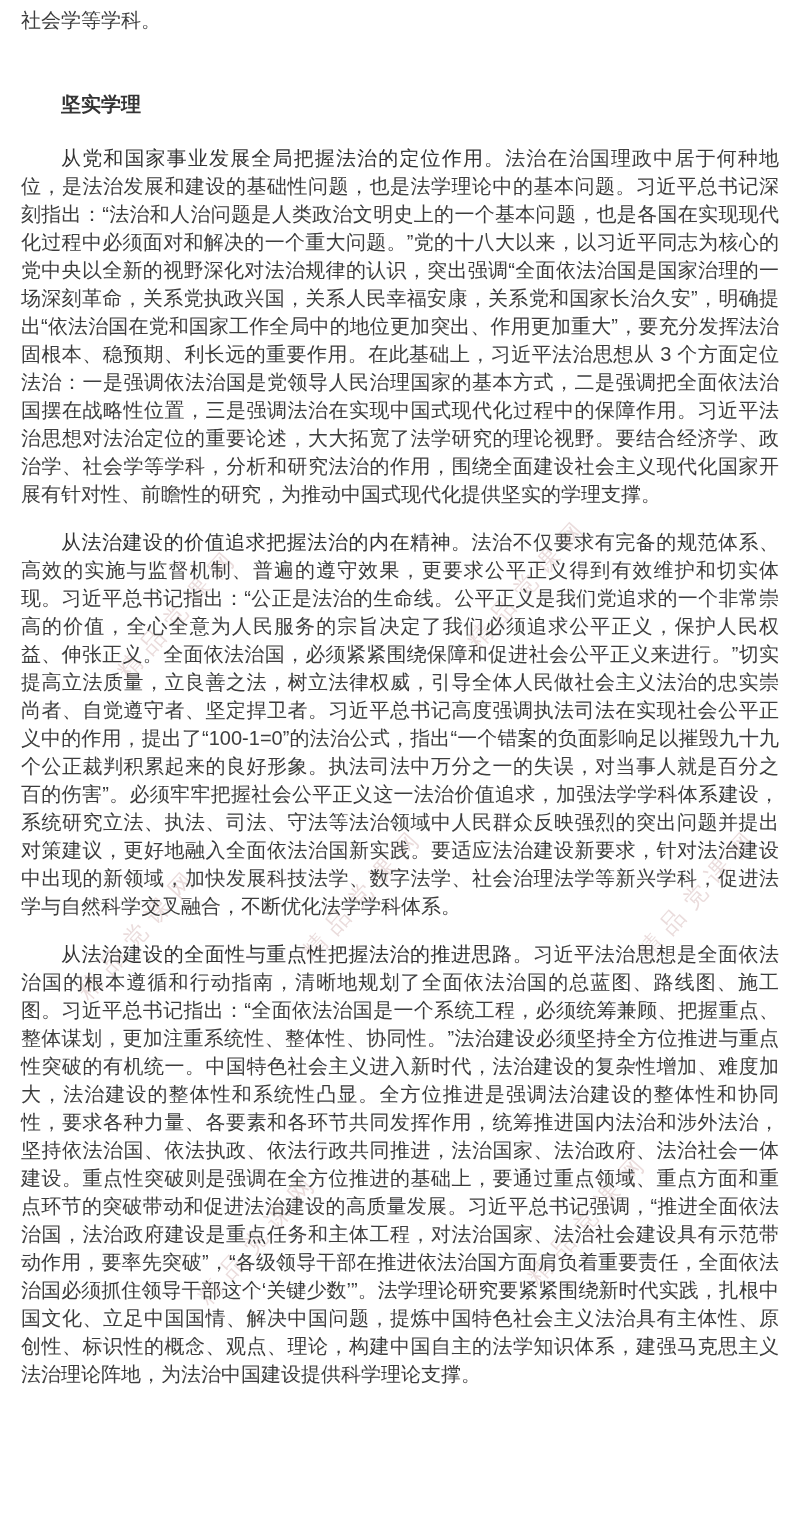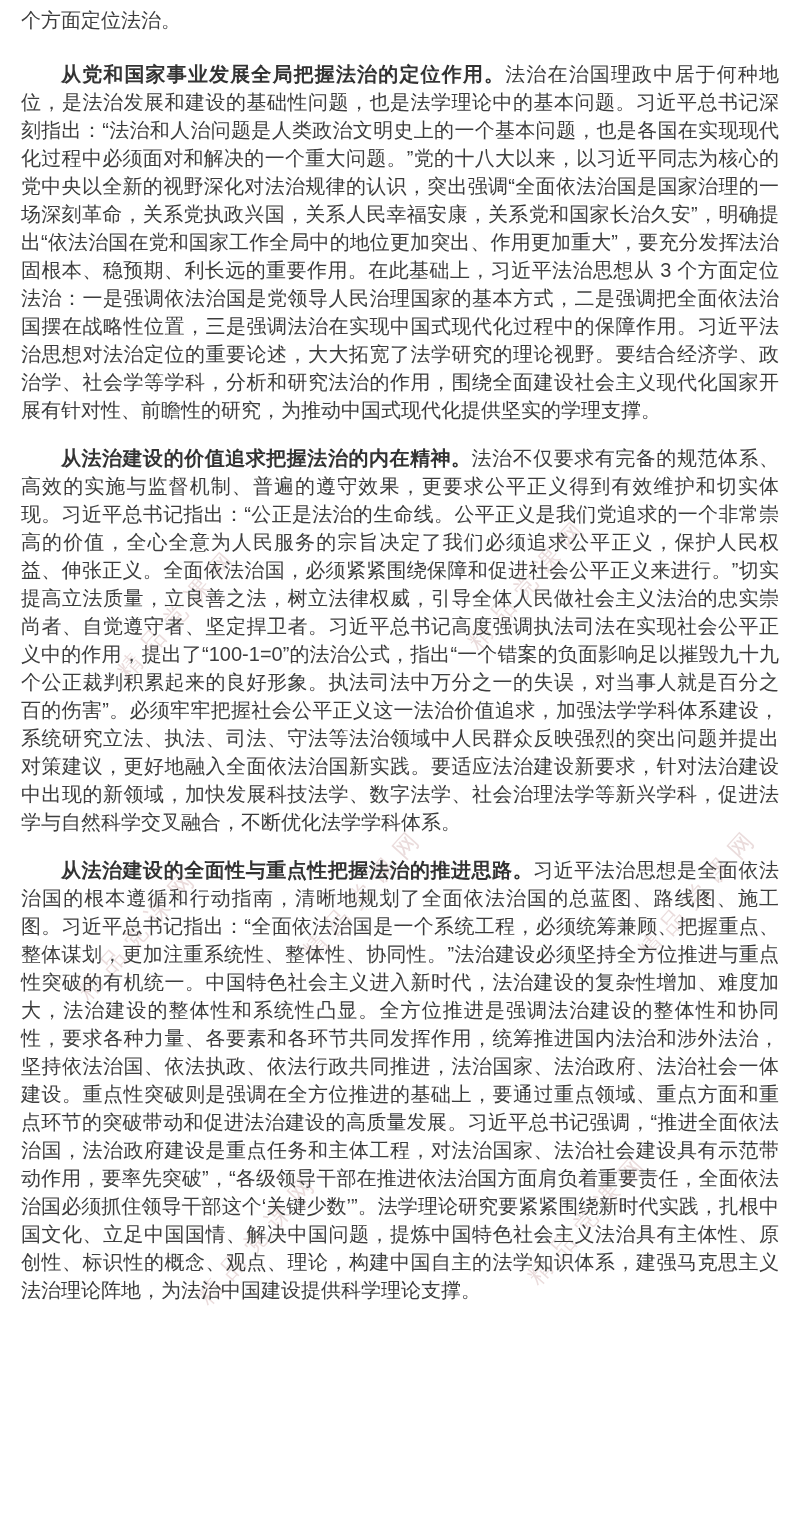--- a/index.html
+++ b/index.html
@@ -61,41 +61,42 @@
     text-indent: 2em;
   }
   .para {
     text-indent: 2em;
     margin-top: 26px;
   }
   .para + .para {
     margin-top: 20px;
   }
   .para .lead {
-    font-weight: bold;
+    font-weight: normal;
     color: #333333;
   }
 </style>
 </head>
 <body>
 
 <div class="watermark-layer">
   <span class="wm wm1">精品党课网</span>
   <span class="wm wm2">精品党课网</span>
   <span class="wm wm3">精品党课网</span>
   <span class="wm wm4">精品党课网</span>
   <span class="wm wm5">精品党课网</span>
   <span class="wm wm6">精品党课网</span>
   <span class="wm wm7">精品党课网</span>
 </div>
 
 <div class="content">
 
-  <p class="body-para cont-line">个方面定位法治。</p>
+  <p class="body-para cont-line">社会学等学科。</p>
 
+  <h3 class="section-heading">坚实学理</h3>
 
 
   <p class="body-para para">
     <span class="lead">从党和国家事业发展全局把握法治的定位作用。</span><span>法治在治国理政中居于何种地位，是法治发展和建设的基础性问题，也是法学理论中的基本问题。习近平总书记深刻指出：“法治和人治问题是人类政治文明史上的一个基本问题，也是各国在实现现代化过程中必须面对和解决的一个重大问题。”党的十八大以来，以习近平同志为核心的党中央以全新的视野深化对法治规律的认识，突出强调“全面依法治国是国家治理的一场深刻革命，关系党执政兴国，关系人民幸福安康，关系党和国家长治久安”，明确提出“依法治国在党和国家工作全局中的地位更加突出、作用更加重大”，要充分发挥法治固根本、稳预期、利长远的重要作用。在此基础上，习近平法治思想从 3 个方面定位法治：一是强调依法治国是党领导人民治理国家的基本方式，二是强调把全面依法治国摆在战略性位置，三是强调法治在实现中国式现代化过程中的保障作用。习近平法治思想对法治定位的重要论述，大大拓宽了法学研究的理论视野。要结合经济学、政治学、社会学等学科，分析和研究法治的作用，围绕全面建设社会主义现代化国家开展有针对性、前瞻性的研究，为推动中国式现代化提供坚实的学理支撑。</span>
   </p>
 
   <p class="body-para para">
     <span class="lead">从法治建设的价值追求把握法治的内在精神。</span><span>法治不仅要求有完备的规范体系、高效的实施与监督机制、普遍的遵守效果，更要求公平正义得到有效维护和切实体现。习近平总书记指出：“公正是法治的生命线。公平正义是我们党追求的一个非常崇高的价值，全心全意为人民服务的宗旨决定了我们必须追求公平正义，保护人民权益、伸张正义。全面依法治国，必须紧紧围绕保障和促进社会公平正义来进行。”切实提高立法质量，立良善之法，树立法律权威，引导全体人民做社会主义法治的忠实崇尚者、自觉遵守者、坚定捍卫者。习近平总书记高度强调执法司法在实现社会公平正义中的作用，提出了“100-1=0”的法治公式，指出“一个错案的负面影响足以摧毁九十九个公正裁判积累起来的良好形象。执法司法中万分之一的失误，对当事人就是百分之百的伤害”。必须牢牢把握社会公平正义这一法治价值追求，加强法学学科体系建设，系统研究立法、执法、司法、守法等法治领域中人民群众反映强烈的突出问题并提出对策建议，更好地融入全面依法治国新实践。要适应法治建设新要求，针对法治建设中出现的新领域，加快发展科技法学、数字法学、社会治理法学等新兴学科，促进法学与自然科学交叉融合，不断优化法学学科体系。</span>
   </p>
 

